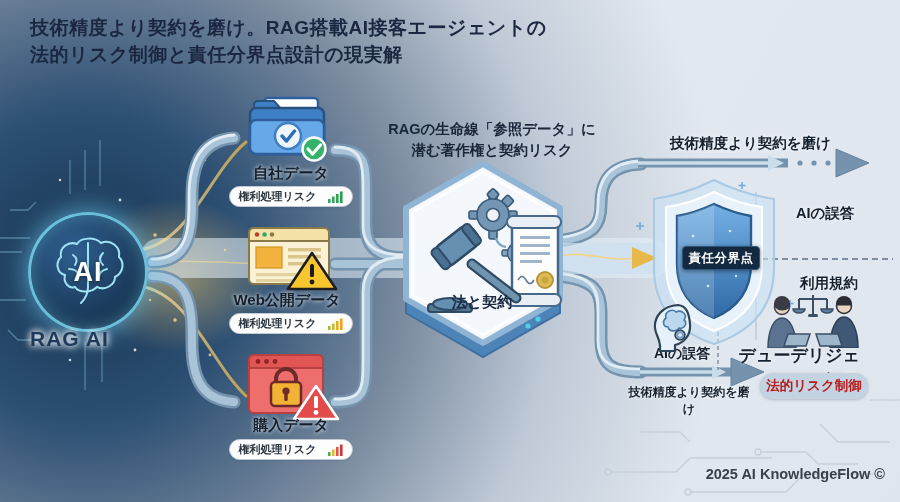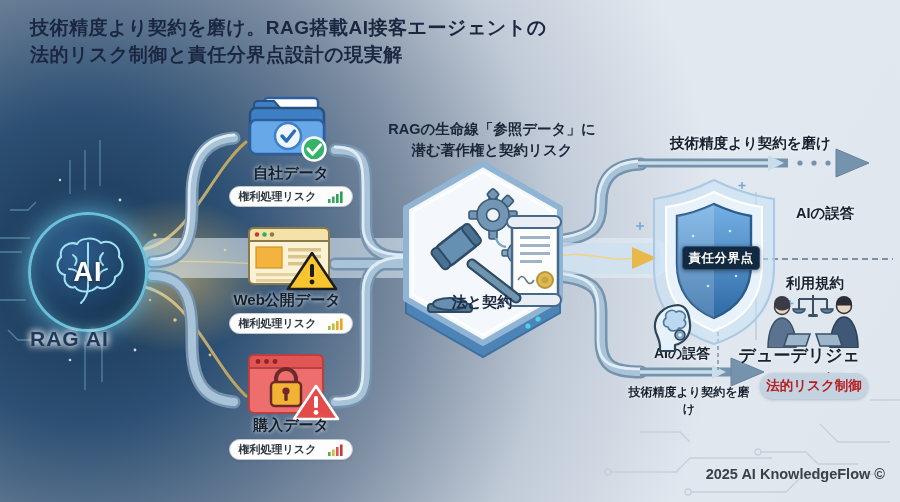--- a/index.html
+++ b/index.html
@@ -329,21 +329,21 @@
       <circle cx="45" cy="60" r="1.3"></circle>
         <circle cx="82" cy="55" r="1.3"></circle>
         <circle cx="60" cy="110" r="1.3"></circle>
         <circle cx="88" cy="100" r="1.2"></circle>
     </g>
   </svg>
   <div class="abs shield-badge">責任分界点</div>
 
   <div class="abs r-label" style="left:658px;top:134px;width:185px;text-align:center;font-size:14.5px;">技術精度より契約を磨け</div>
   <div class="abs r-label" style="left:796px;top:204px;width:70px;font-size:14.5px;">AIの誤答</div>
-  <div class="abs r-label" style="left:786px;top:274px;width:86px;font-size:14.5px;">利用規約</div>
+  <div class="abs r-label" style="left:786px;top:274px;width:86px;text-align:center;font-size:14.5px;">利用規約</div>
   <div class="abs r-label" style="left:724px;top:344px;width:136px;text-align:right;font-size:17px;">デューデリジェンス</div>
   <div class="abs legal-pill">法的リスク制御</div>
   <div class="abs r-label" style="left:654px;top:345px;width:70px;font-size:14px;">AIの誤答</div>
   <div class="abs r-label" style="left:626px;top:384px;width:126px;text-align:center;font-size:12px;">技術精度より契約を磨け</div>
 
   <svg class="abs" style="left:650px;top:302px;" width="46" height="50" viewBox="0 0 46 50">
     <path d="M28,3 C13,4 4,14 5,26 C5.6,33 10,37 10,44 V49 H25 V43 C34,41 41,33 40,22 C39,10 36,4 28,3 Z" fill="#e7f1f9" stroke="#2e4458" stroke-width="2.2" stroke-linejoin="round"></path>
     <path d="M16,16 C14,10 22,6 26,10 C32,7 38,13 34,18 C38,21 34,28 29,26 C27,30 19,30 18,25 C13,25 12,19 16,16 Z" fill="#bcd8ee" stroke="#4a7aa6" stroke-width="1.6"></path>
     <circle cx="30" cy="33" r="5" fill="#7fa2c4" stroke="#2e4458" stroke-width="1.5"></circle>
     <circle cx="30" cy="33" r="1.8" fill="#e7f1f9"></circle>

